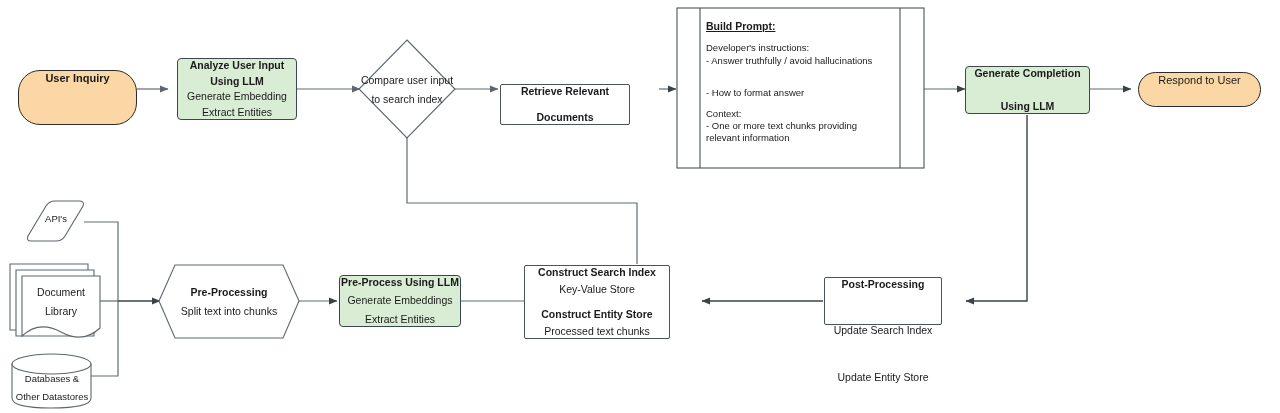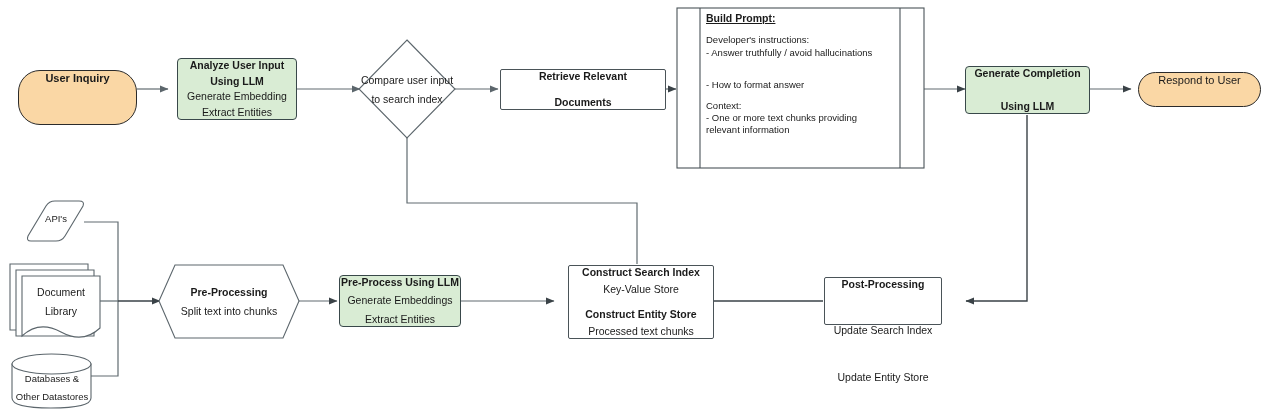--- a/index.html
+++ b/index.html
@@ -97,26 +97,26 @@
     <span class="lbl t10 b">Using LLM</span>
     <span class="lbl t10">Generate Embedding</span>
     <span class="lbl t10">Extract Entities</span>
   </div>
 
   <div class="node plain" style="left:347px;top:74px;width:120px;height:32px;">
     <span class="lbl t10">Compare user input</span>
     <span class="lbl t10">to search index</span>
   </div>
 
-  <div class="node boxwhite" style="left:500px;top:69px;width:166px;height:41px;">
+  <div class="node boxwhite" style="left:500px;top:84px;width:130px;height:41px;">
     <span class="lbl t10 b">Retrieve Relevant</span>
     <span class="lbl t10 b">Documents</span>
   </div>
 
-  <div class="node plain" style="left:706px;top:12px;width:192px;height:110px;align-items:flex-start;justify-content:flex-start;text-align:left;">
+  <div class="node plain" style="left:706px;top:20px;width:192px;height:110px;align-items:flex-start;justify-content:flex-start;text-align:left;">
     <span class="lbl t10 b" style="text-decoration:underline;margin-bottom:9px;">Build Prompt:</span>
     <span class="lbl t9">Developer's instructions:</span>
     <span class="lbl t9">- Answer truthfully / avoid hallucinations</span>
     <span class="lbl t9" style="margin-bottom:9px;margin-top:20px;">- How to format answer</span>
     <span class="lbl t9">Context:</span>
     <span class="lbl t9">- One or more text chunks providing</span>
     <span class="lbl t9">relevant information</span>
   </div>
 
   <div class="node boxgreen" style="left:965px;top:66px;width:125px;height:48px;">
@@ -146,21 +146,21 @@
     <span class="lbl t10 b">Pre-Processing</span>
     <span class="lbl t10">Split text into chunks</span>
   </div>
 
   <div class="node boxgreen" style="left:339px;top:275px;width:122px;height:52px;">
     <span class="lbl t10 b">Pre-Process Using LLM</span>
     <span class="lbl t10">Generate Embeddings</span>
     <span class="lbl t10">Extract Entities</span>
   </div>
 
-  <div class="node boxwhite" style="left:568px;top:265px;width:146px;height:74px;">
+  <div class="node boxwhite" style="left:524px;top:265px;width:146px;height:74px;">
     <span class="lbl t10 b">Construct Search Index</span>
     <span class="lbl t10" style="margin-bottom:8px;">Key-Value Store</span>
     <span class="lbl t10 b">Construct Entity Store</span>
     <span class="lbl t10">Processed text chunks</span>
   </div>
 
   <div class="node boxwhite" style="left:824px;top:277px;width:118px;height:48px;gap:33px;">
     <span class="lbl t10 b">Post-Processing</span>
     <span class="lbl t10">Update Search Index</span>
     <span class="lbl t10">Update Entity Store</span>

